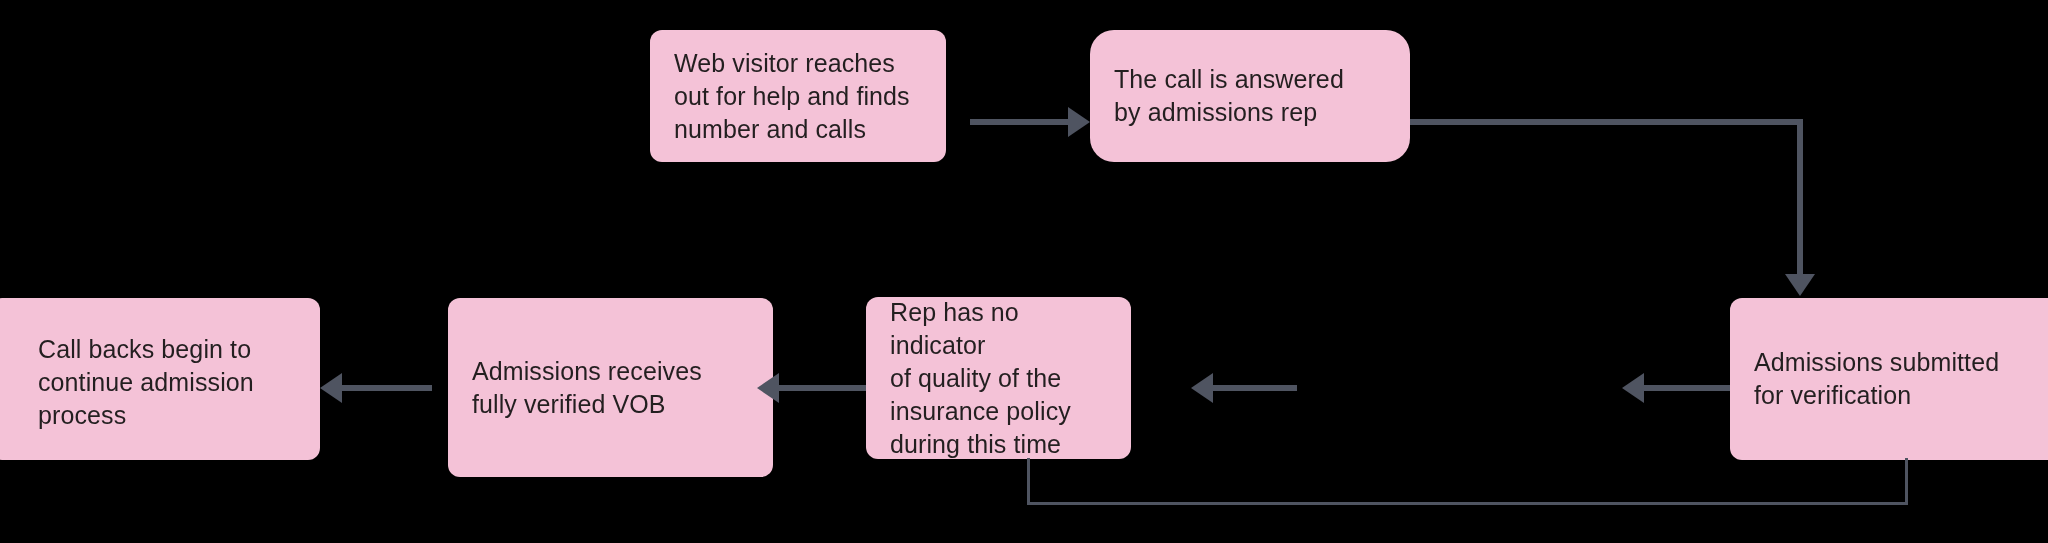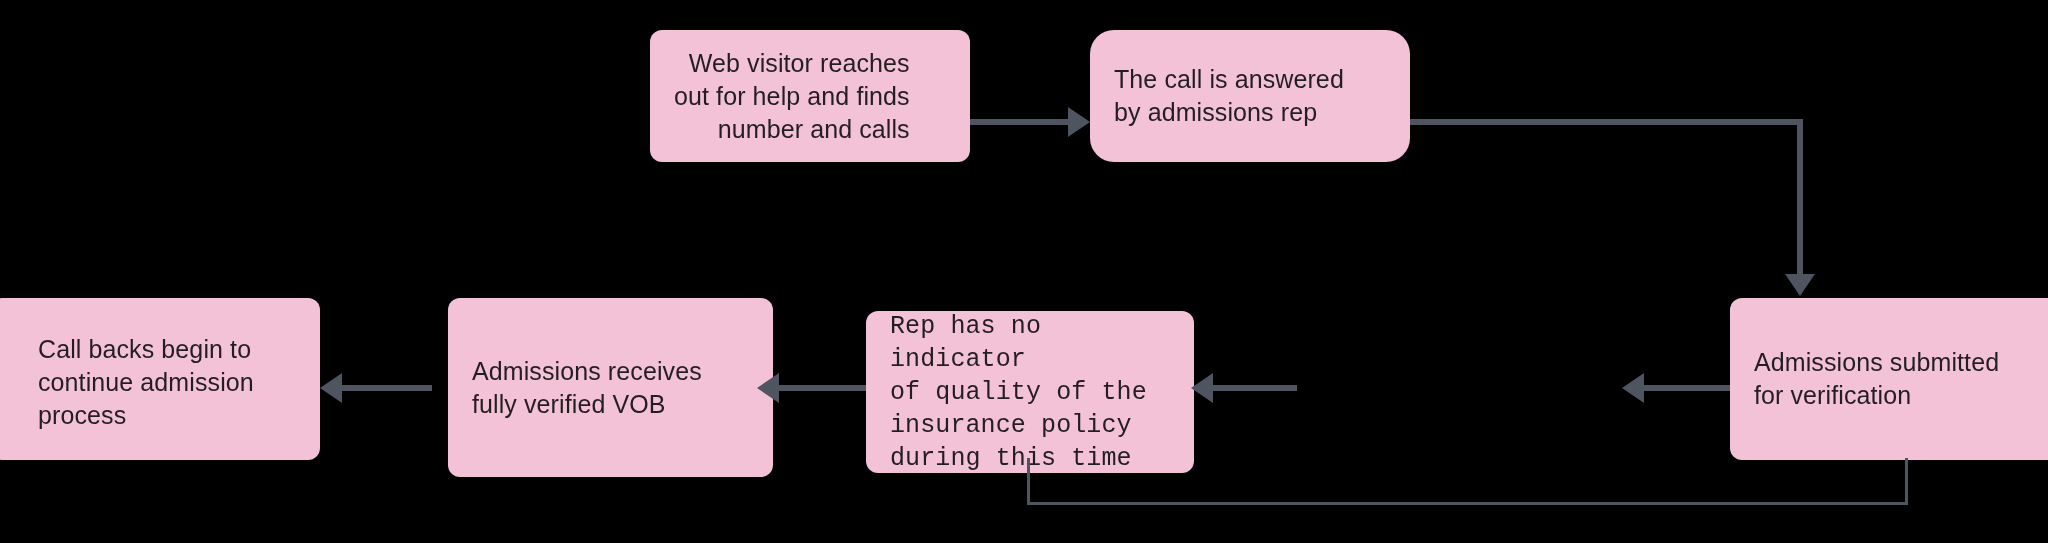--- a/index.html
+++ b/index.html
@@ -58,38 +58,38 @@
     border-left: 15px solid transparent;
     border-right: 15px solid transparent;
     border-top: 22px solid #4f5461;
   }
 </style>
 </head>
 <body>
 
 <div id="canvas">
 
-  <div class="node" style="left:650px; top:30px; width:320px; height:132px;text-align:right;">
+  <div class="node" style="left:650px; top:30px; width:296px; height:132px;">
     <span class="node-label">Web visitor reaches
 out for help and finds
 number and calls</span>
   </div>
 
   <div class="node" style="left:1090px; top:30px; width:320px; height:132px;border-radius:24px;">
     <span class="node-label">The call is answered
 by admissions rep</span>
   </div>
 
   <div class="node" style="left:1730px; top:298px; width:340px; height:162px;">
     <span class="node-label">Admissions submitted
 for verification</span>
   </div>
 
 
-  <div class="node" style="left:866px; top:311px; width:328px; height:162px;font-family:Liberation Mono, monospace;">
+  <div class="node" style="left:866px; top:297px; width:265px; height:162px;">
     <span class="node-label">Rep has no indicator
 of quality of the
 insurance policy
 during this time</span>
   </div>
 
   <div class="node" style="left:448px; top:298px; width:325px; height:179px;">
     <span class="node-label">Admissions receives
 fully verified VOB</span>
   </div>

